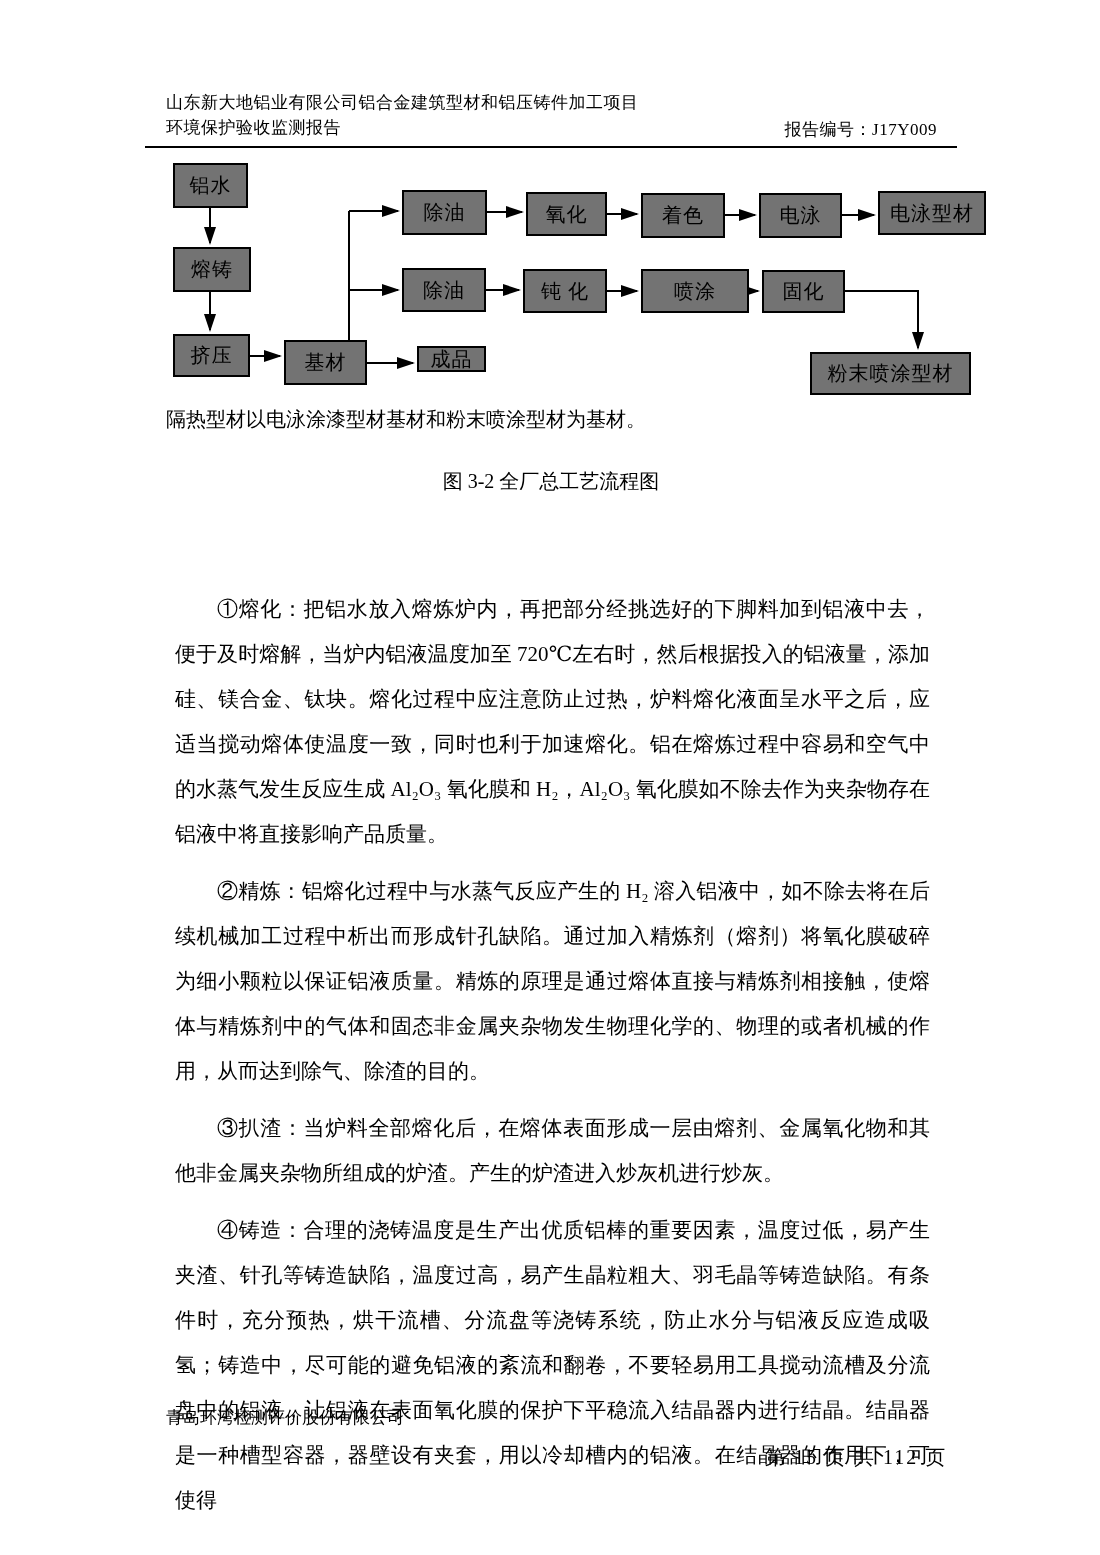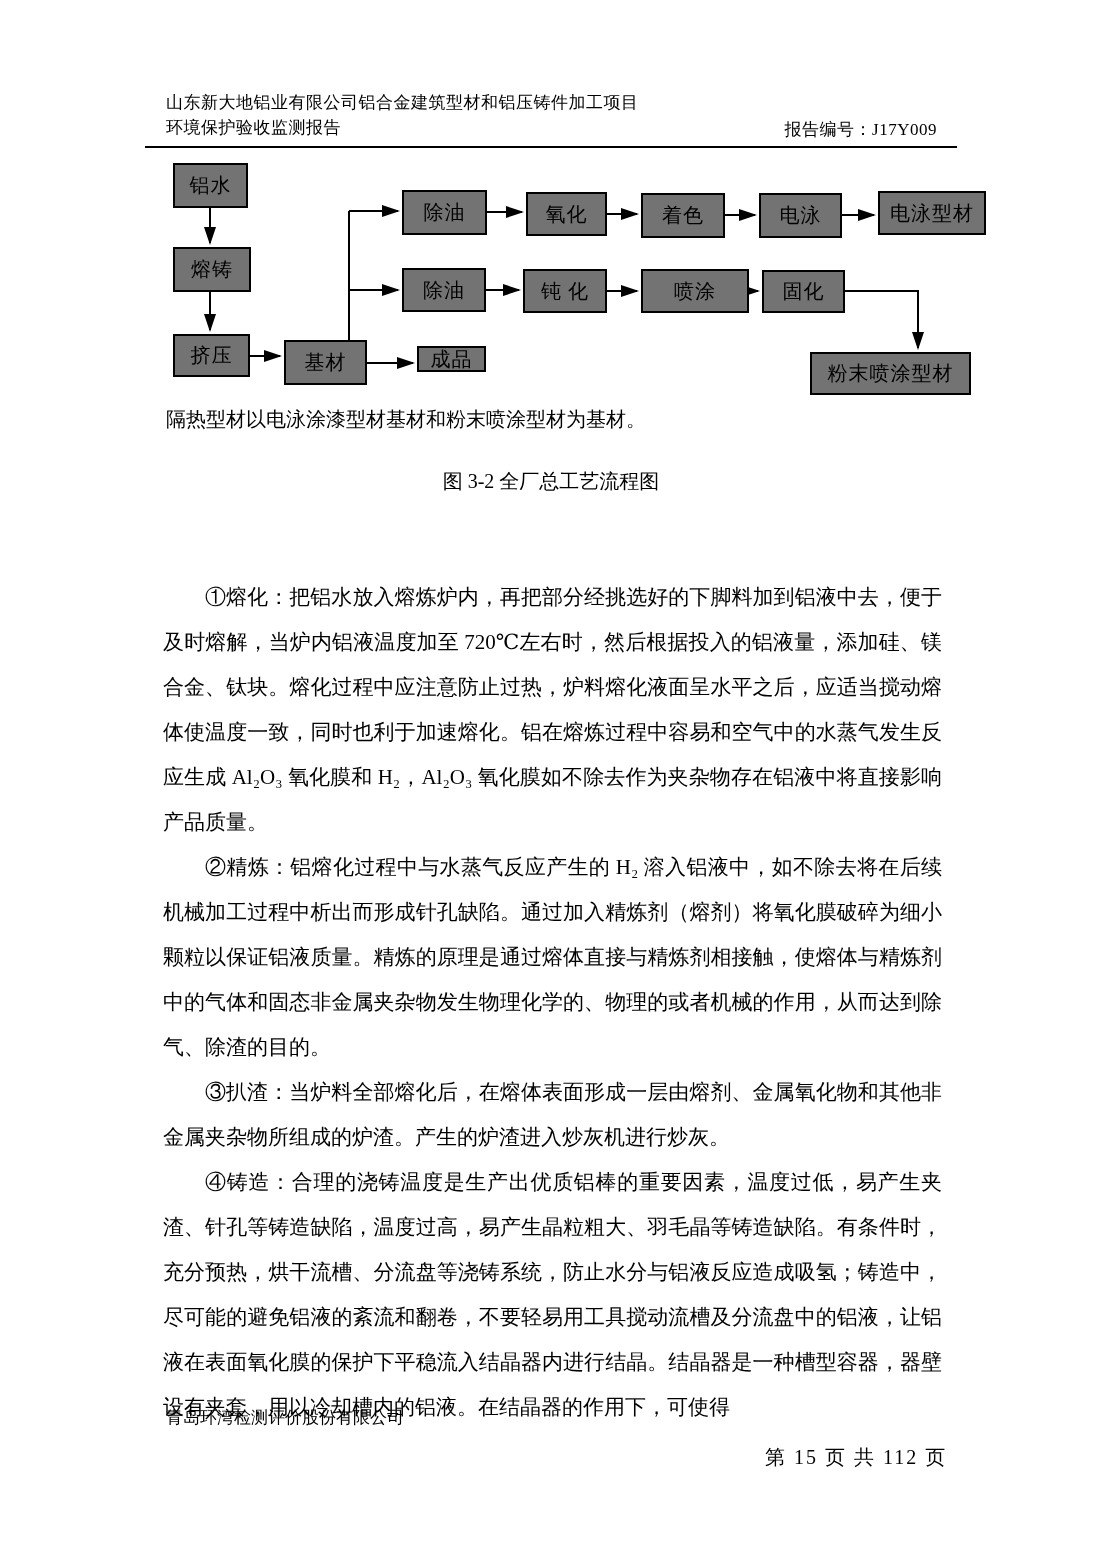--- a/index.html
+++ b/index.html
@@ -66,21 +66,21 @@
   
   .section-heading {
     position: absolute; left: 164px; top: 513px;
     font-size: 23px; font-weight: bold; letter-spacing: 0.5px;
     white-space: nowrap;
   }
   .body-text {
     position: absolute; left: 163px; top: 575px; width: 779px;
   }
   .body-text p {
-    margin: 0;
+    margin: 12px;
     font-size: 21px;
     line-height: 45px;
     text-indent: 2em;
     text-align: justify;
   }
 
   
   .footer-company {
     position: absolute; left: 166px; top: 1406px;
     font-size: 17px; white-space: nowrap;

